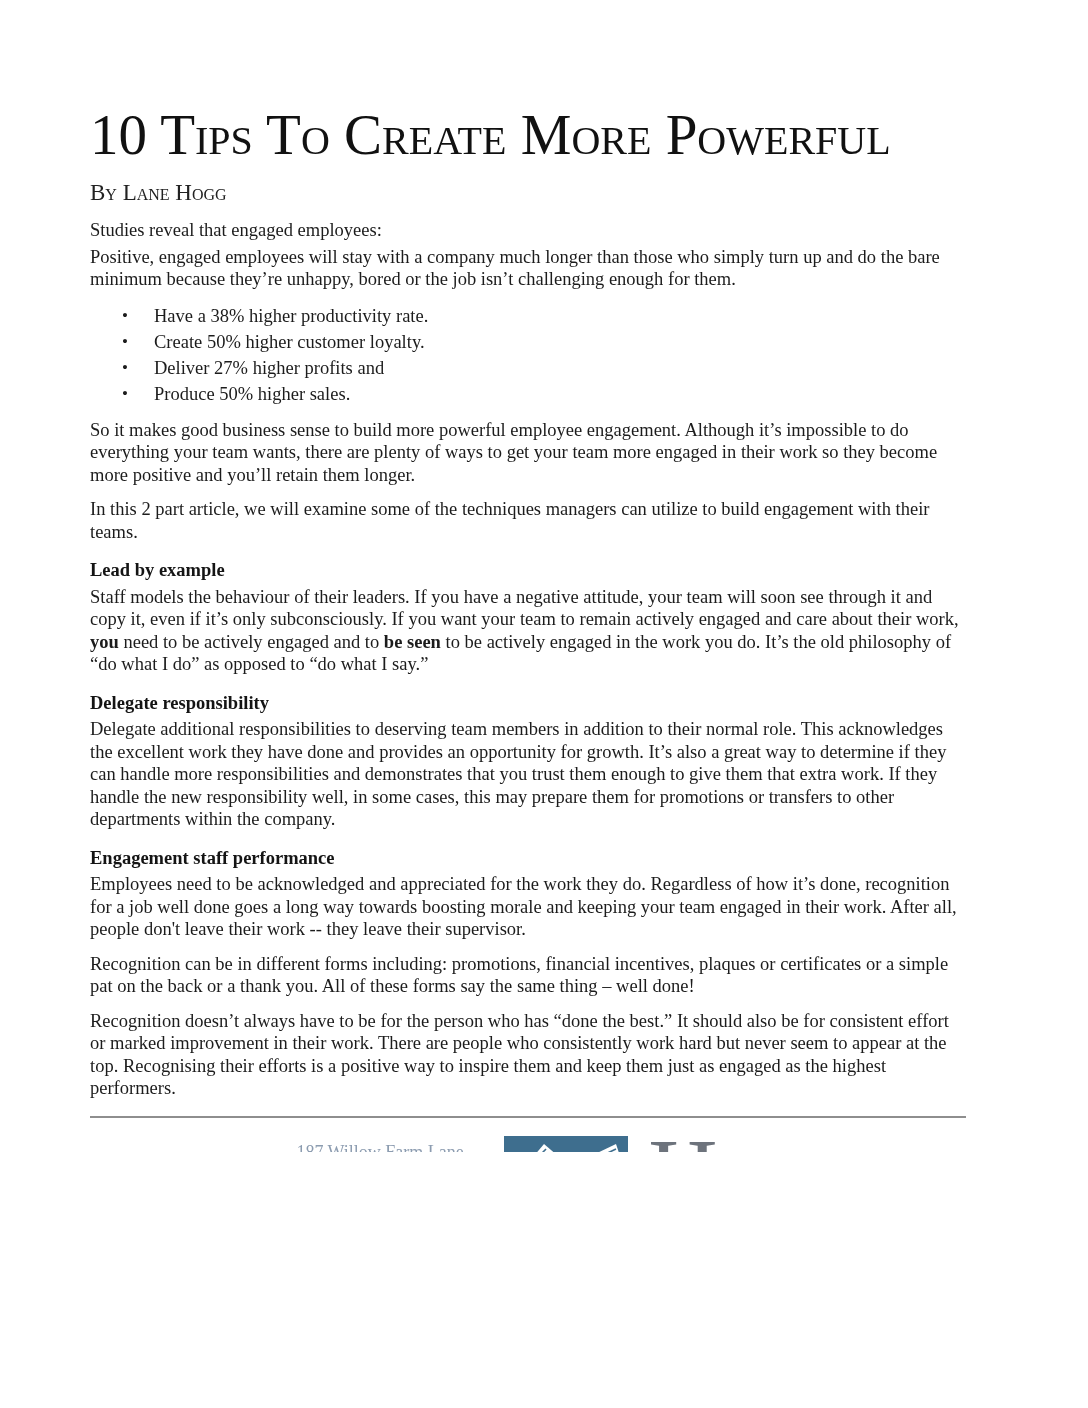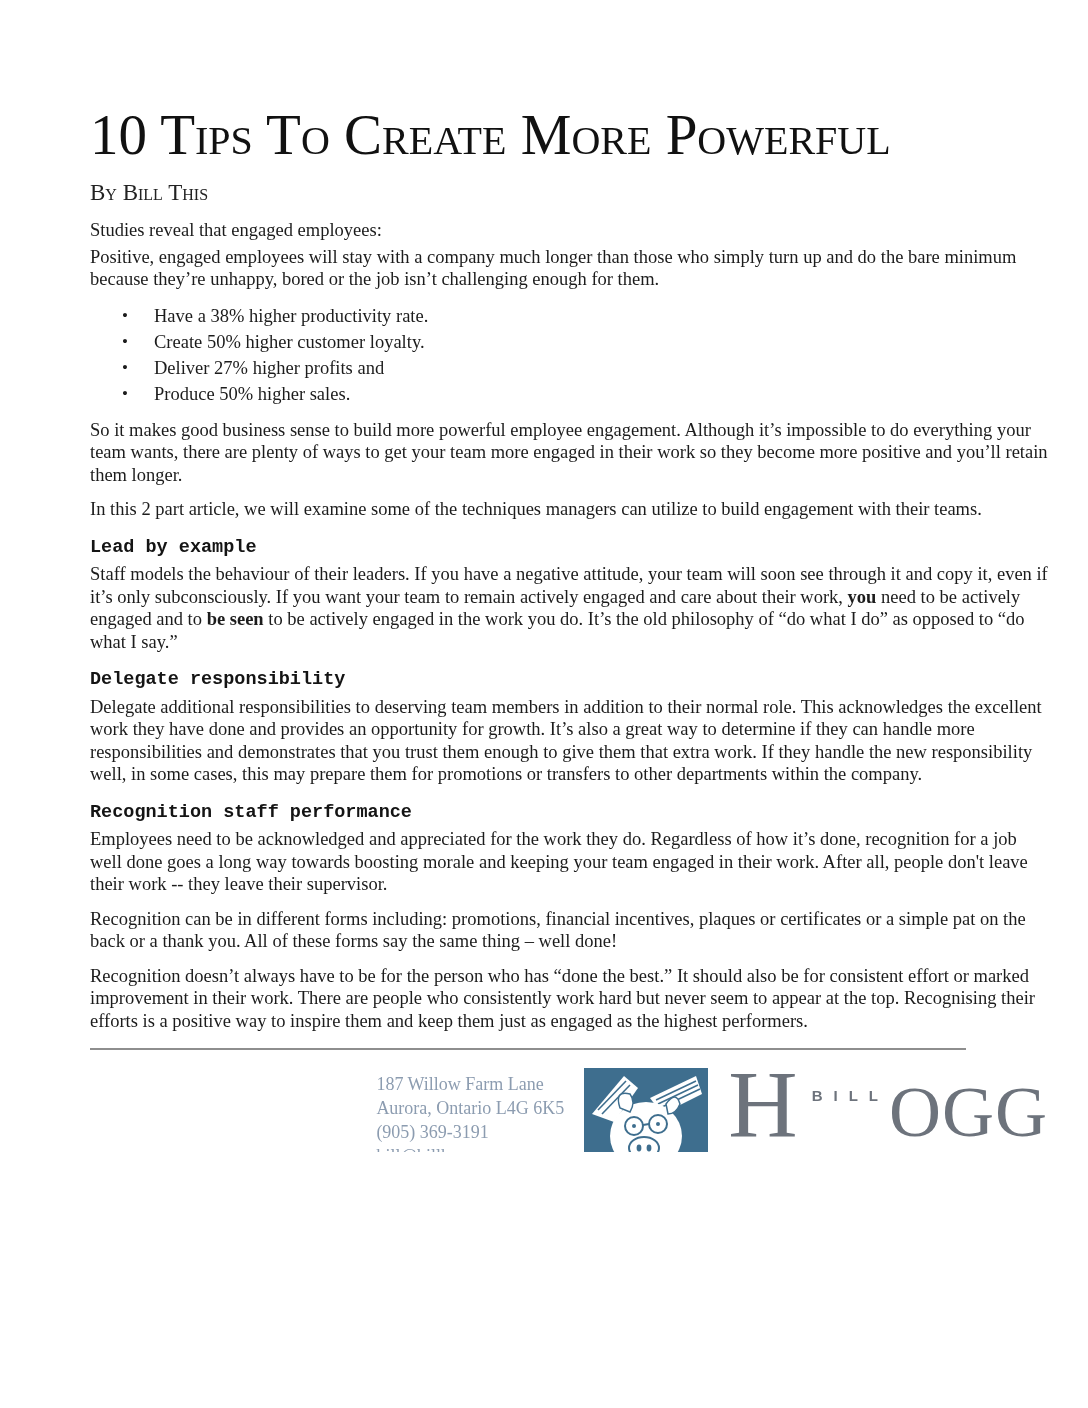--- a/index.html
+++ b/index.html
@@ -3,21 +3,21 @@
 <meta charset="utf-8">
 <style>
   * { margin: 0; padding: 0; box-sizing: border-box; }
   html, body { background: #ffffff; }
   .page {
     position: relative;
     width: 1088px;
     height: 1152px;
     margin: 0 auto;
     background: #ffffff;
-    padding: 96px 40px 0 90px;
+    padding: 96px 120px 0 90px;
     overflow: hidden;
     font-family: "Liberation Serif", "DejaVu Serif", serif;
     color: #1c1c1c;
   }
   .doc-title {
     font-variant: small-caps;
     font-size: 57px;
     line-height: 77px;
     font-weight: normal;
     color: #111111;
@@ -37,21 +37,20 @@
     line-height: 22.5px;
     margin: 0 0 12px 0;
     color: #1c1c1c;
   }
   .section-head {
     font-size: 18.5px;
     line-height: 22.5px;
     font-weight: bold;
     margin: 16px 0 0 0;
     color: #141414;
-    font-family: Liberation Mono, monospace;
   }
   .section-head + .body-text { margin-top: 4px; }
   ul.tick-list { list-style: none; margin: 2px 0 12px 0; }
   ul.tick-list li {
     font-size: 18.5px;
     line-height: 26px;
     padding-left: 64px;
     position: relative;
   }
   ul.tick-list .bullet {
@@ -119,21 +118,21 @@
 </style>
 </head>
 <body>
 
 <div class="page">
 
   <h1 class="doc-title">
     <div>10 Tips To Create More Powerful</div>
   </h1>
 
-  <div class="byline">By Bill This</div>
+  <div class="byline">By Lane Hogg</div>
 
   <p class="body-text" style="margin-bottom:4px">Studies reveal that engaged employees:</p>
 
   <p class="body-text">Positive, engaged employees will stay with a company much longer than those who simply turn up and do the bare minimum because they’re unhappy, bored or the job isn’t challenging enough for them.</p>
 
   <ul class="tick-list">
     <li><span class="bullet">•</span><span>Have a 38% higher productivity rate.</span></li>
     <li><span class="bullet">•</span><span>Create 50% higher customer loyalty.</span></li>
     <li><span class="bullet">•</span><span>Deliver 27% higher profits and</span></li>
     <li><span class="bullet">•</span><span>Produce 50% higher sales.</span></li>
@@ -142,21 +141,21 @@
   <p class="body-text">So it makes good business sense to build more powerful employee engagement. Although it’s impossible to do everything your team wants, there are plenty of ways to get your team more engaged in their work so they become more positive and you’ll retain them longer.</p>
 
   <p class="body-text">In this 2 part article, we will examine some of the techniques managers can utilize to build engagement with their teams.</p>
 
   <h3 class="section-head">Lead by example</h3>
   <p class="body-text"><span>Staff models the behaviour of their leaders. If you have a negative attitude, your team will soon see through it and copy it, even if it’s only subconsciously. If you want your team to remain actively engaged and care about their work, </span><strong>you</strong><span> need to be actively engaged and to </span><strong>be seen</strong><span> to be actively engaged in the work you do. It’s the old philosophy of “do what I do” as opposed to “do what I say.”</span></p>
 
   <h3 class="section-head">Delegate responsibility</h3>
   <p class="body-text">Delegate additional responsibilities to deserving team members in addition to their normal role. This acknowledges the excellent work they have done and provides an opportunity for growth. It’s also a great way to determine if they can handle more responsibilities and demonstrates that you trust them enough to give them that extra work. If they handle the new responsibility well, in some cases, this may prepare them for promotions or transfers to other departments within the company.</p>
 
-  <h3 class="section-head">Recognition staff performance</h3>
+  <h3 class="section-head">Engagement staff performance</h3>
   <p class="body-text">Employees need to be acknowledged and appreciated for the work they do. Regardless of how it’s done, recognition for a job well done goes a long way towards boosting morale and keeping your team engaged in their work. After all, people don't leave their work -- they leave their supervisor.</p>
 
   <p class="body-text">Recognition can be in different forms including: promotions, financial incentives, plaques or certificates or a simple pat on the back or a thank you. All of these forms say the same thing – well done!</p>
 
   <p class="body-text">Recognition doesn’t always have to be for the person who has “done the best.” It should also be for consistent effort or marked improvement in their work. There are people who consistently work hard but never seem to appear at the top. Recognising their efforts is a positive way to inspire them and keep them just as engaged as the highest performers.</p>
 
   <hr class="footer-rule">
 
   <div class="footer">
 

